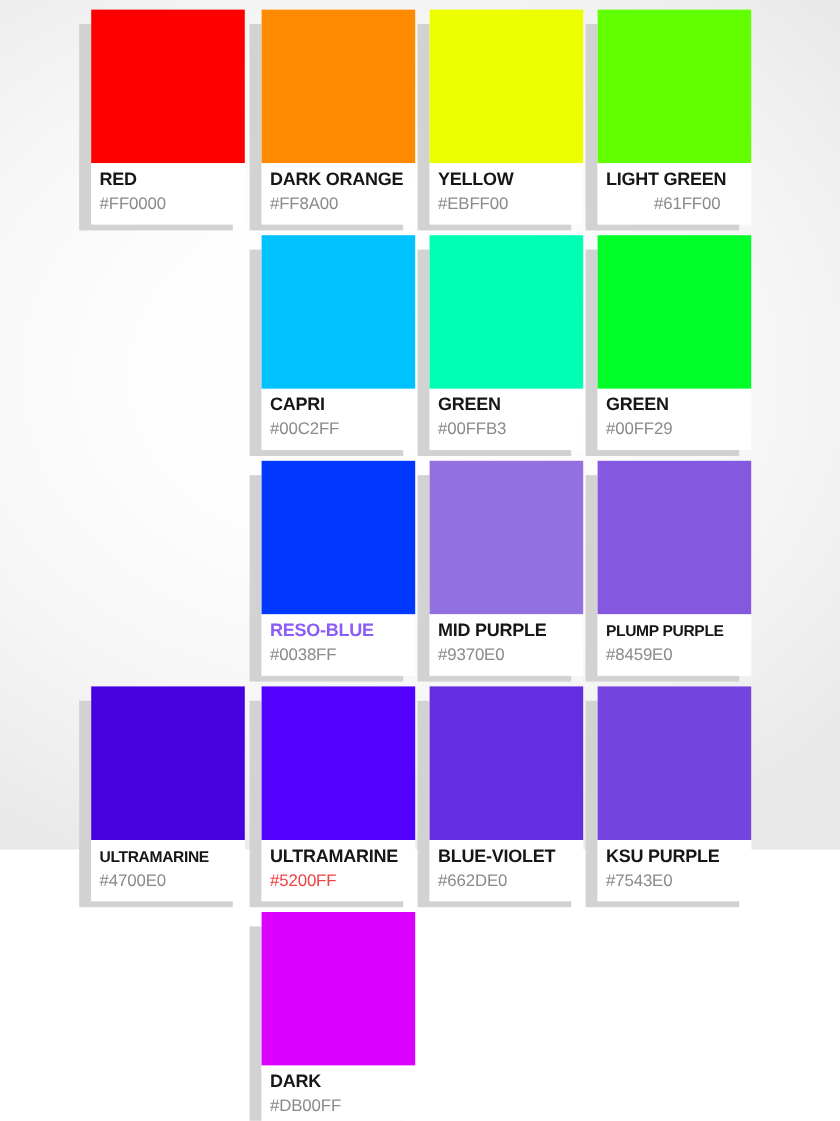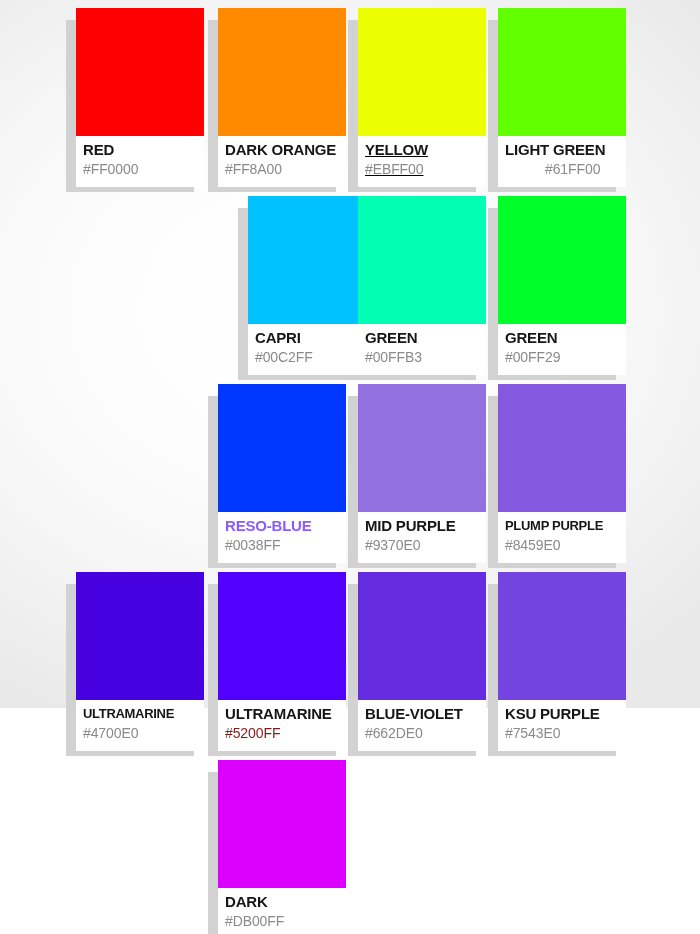--- a/index.html
+++ b/index.html
@@ -102,39 +102,39 @@
       <div class="card-body" style="background: rgb(255, 255, 255);">
         <div class="color-chip" style="background: rgb(255, 138, 0);"></div>
         <div class="card-caption">
           <div class="color-name" style="color: rgb(22, 22, 22);">DARK ORANGE</div>
           <div class="color-hex" style="color: rgb(138, 138, 138);">#FF8A00</div>
         </div>
       </div>
     </div>
     <div class="swatch-card" style="left: 358px; top: 8px;">
       <div class="card-shadow" style="background: rgb(210, 210, 210);"></div>
-      <div class="card-body" style="background: rgb(255, 255, 255); text-decoration: underline;">
+      <div class="card-body" style="background: rgb(255, 255, 255);">
         <div class="color-chip" style="background: rgb(235, 255, 0);"></div>
         <div class="card-caption">
           <div class="color-name" style="color: rgb(22, 22, 22);">YELLOW</div>
           <div class="color-hex" style="color: rgb(138, 138, 138);">#EBFF00</div>
         </div>
       </div>
     </div>
     <div class="swatch-card" style="left: 498px; top: 8px;">
       <div class="card-shadow" style="background: rgb(210, 210, 210);"></div>
       <div class="card-body" style="background: rgb(255, 255, 255);">
         <div class="color-chip" style="background: rgb(97, 255, 0);"></div>
         <div class="card-caption">
           <div class="color-name" style="color: rgb(22, 22, 22);">LIGHT GREEN</div>
           <div class="color-hex" style="color: rgb(138, 138, 138); margin-left: 40px;">#61FF00</div>
         </div>
       </div>
     </div>
-    <div class="swatch-card" style="left: 218px; top: 196px; margin-left: 30px;">
+    <div class="swatch-card" style="left: 218px; top: 196px;">
       <div class="card-shadow" style="background: rgb(210, 210, 210);"></div>
       <div class="card-body" style="background: rgb(255, 255, 255);">
         <div class="color-chip" style="background: rgb(0, 194, 255);"></div>
         <div class="card-caption">
           <div class="color-name" style="color: rgb(22, 22, 22);">CAPRI</div>
           <div class="color-hex" style="color: rgb(138, 138, 138);">#00C2FF</div>
         </div>
       </div>
     </div>
     <div class="swatch-card" style="left: 358px; top: 196px;">
@@ -196,21 +196,21 @@
           <div class="color-hex" style="color: rgb(138, 138, 138);">#4700E0</div>
         </div>
       </div>
     </div>
     <div class="swatch-card" style="left: 218px; top: 572px;">
       <div class="card-shadow" style="background: rgb(210, 210, 210);"></div>
       <div class="card-body" style="background: rgb(255, 255, 255);">
         <div class="color-chip" style="background: rgb(82, 0, 255);"></div>
         <div class="card-caption">
           <div class="color-name" style="color: rgb(22, 22, 22);">ULTRAMARINE</div>
-          <div class="color-hex" style="color: #7f1d1d;">#5200FF</div>
+          <div class="color-hex" style="color: #ef4444;">#5200FF</div>
         </div>
       </div>
     </div>
     <div class="swatch-card" style="left: 358px; top: 572px;">
       <div class="card-shadow" style="background: rgb(210, 210, 210);"></div>
       <div class="card-body" style="background: rgb(255, 255, 255);">
         <div class="color-chip" style="background: rgb(102, 45, 224);"></div>
         <div class="card-caption">
           <div class="color-name" style="color: rgb(22, 22, 22);">BLUE-VIOLET</div>
           <div class="color-hex" style="color: rgb(138, 138, 138);">#662DE0</div>

